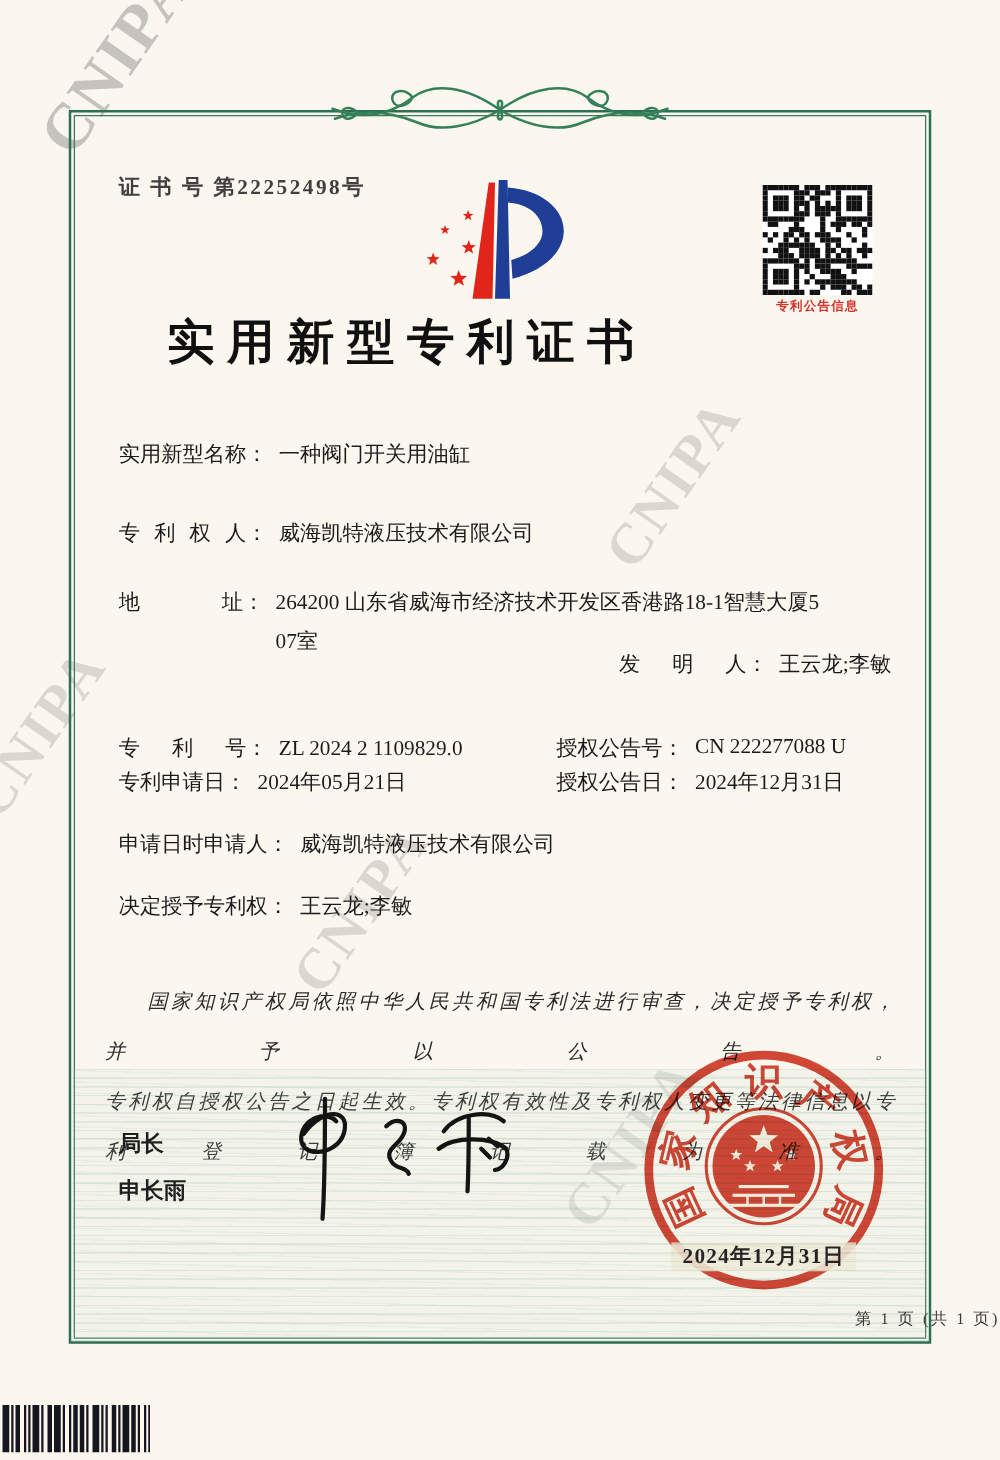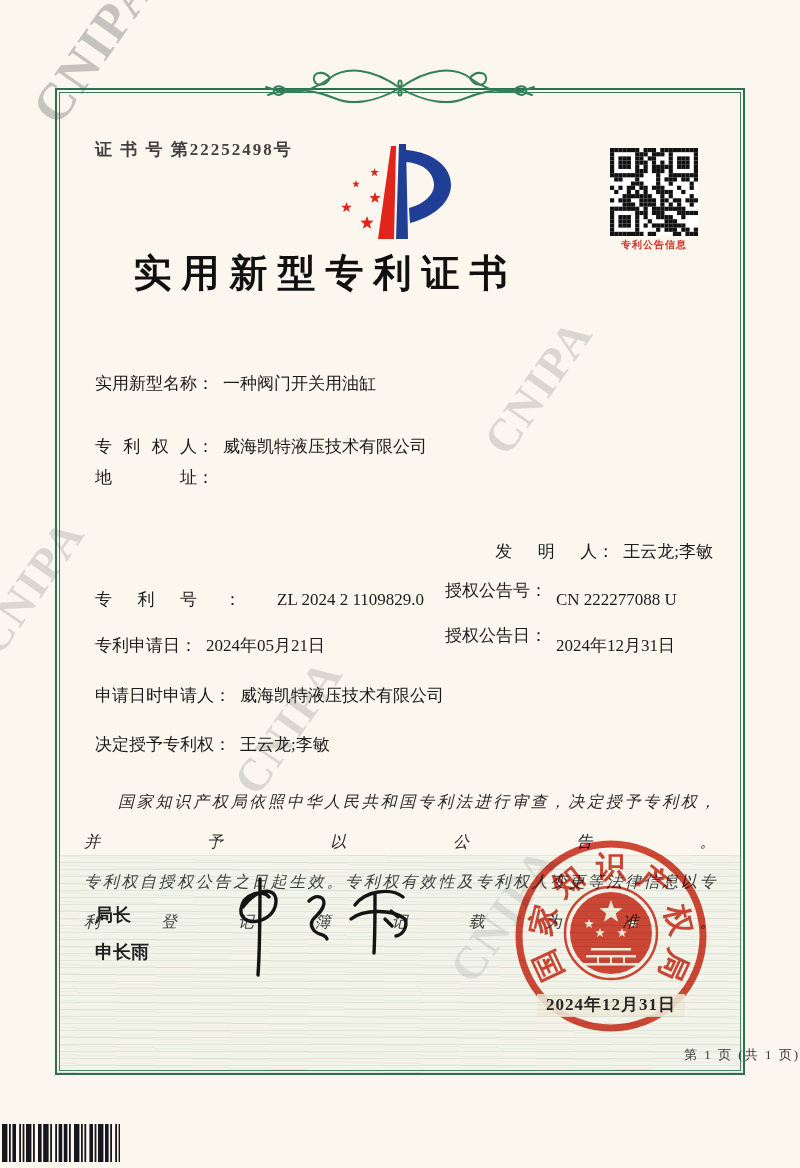--- a/index.html
+++ b/index.html
@@ -51,27 +51,27 @@
   }
 
   
   .row{
     position:absolute;left:95px;width:618px;display:flex;align-items:baseline;
     font-size:17px;color:#1b1b1b;
   }
   .lbl{display:inline-block;white-space:nowrap;}
   .lbl.spread{width:102px;text-align:justify;text-align-last:justify;font-family:Liberation Mono, monospace;}
   .colon{margin-right:9px;}
-  .val{white-space:nowrap;margin-top:20px;}
+  .val{white-space:nowrap;}
   .val-block{width:505px;line-height:31px;}
   .val-block span{display:block;white-space:nowrap;}
-  .pair2{position:absolute;left:350px;top:0;display:flex;align-items:center;}
+  .pair2{position:absolute;left:350px;top:0;display:flex;align-items:flex-start;}
 
   .r-name{top:352px;} .r-patentee{top:415px;} .r-address{top:466px;}
-  .r-inventor{top:520px;justify-content:flex-end;} .r-nums{top:570px;gap:27px;} .r-dates{top:614px;}
+  .r-inventor{top:520px;justify-content:flex-end;} .r-nums{top:587px;} .r-dates{top:614px;}
   .r-applicant{top:664px;} .r-inventor2{top:713px;}
 
   
   .statement{
     position:absolute;left:84px;top:782px;width:634px;
     font-size:16px;font-style:italic;letter-spacing:2.5px;line-height:40px;color:#2a2a2a;
   }
   .statement .l{text-align:justify;text-align-last:justify;}
   .statement .l1{text-indent:34px;}
 
@@ -431,20 +431,24 @@
 
   <div class="row r-patentee">
     <span class="lbl spread">专利权人</span>
       <span class="colon">：</span>
     <span class="val">威海凯特液压技术有限公司</span>
   </div>
 
   <div class="row r-address">
     <span class="lbl spread">地址</span>
       <span class="colon">：</span>
+    <span class="val-block">
+      <span>264200 山东省威海市经济技术开发区香港路18-1智慧大厦5</span>
+      <span>07室</span>
+    </span>
   </div>
 
   <div class="row r-inventor">
     <span class="lbl spread">发明人</span>
       <span class="colon">：</span>
     <span class="val">王云龙;李敏</span>
   </div>
 
   <div class="row r-nums">
     <span class="lbl spread">专利号</span>

